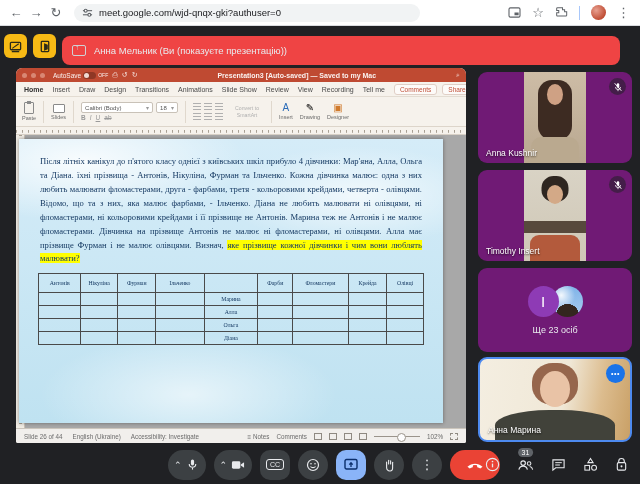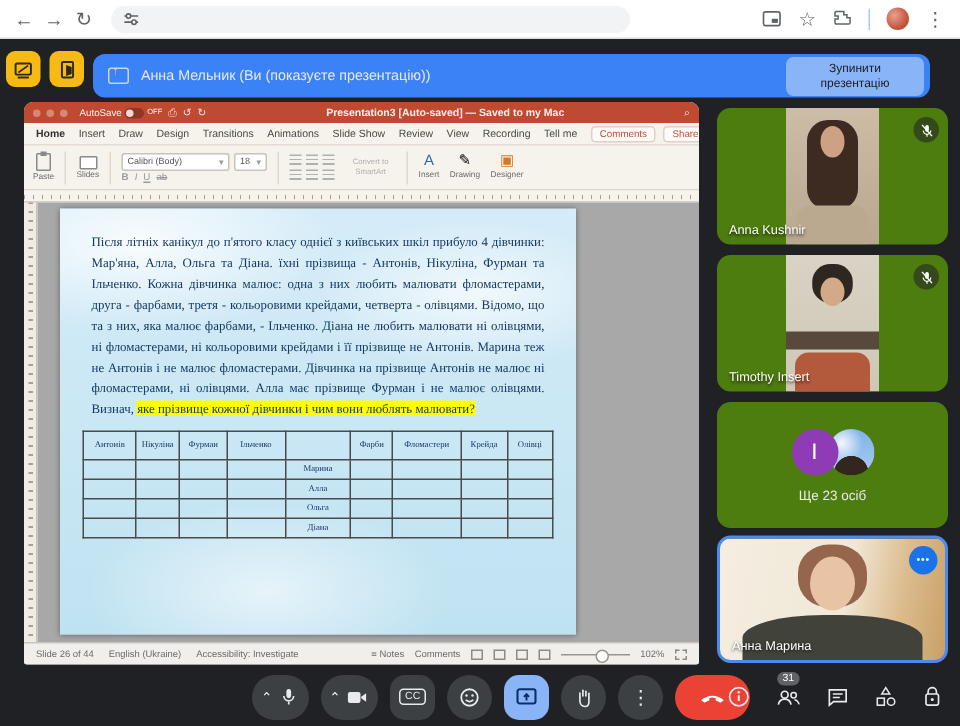--- a/index.html
+++ b/index.html
@@ -16,21 +16,21 @@
   #browser-right { margin-left:auto; display:flex; align-items:center; gap:11px; padding-right:10px; }
   .br-sep { width:1px; height:14px; background:#a8c7fa; }
   #profile-avatar { width:15px; height:15px; border-radius:50%;
     background:radial-gradient(circle at 35% 35%, #e8a090, #c04e35 70%); }
   svg.ic { display:block; }
 
   
   .yellow-btn { position:absolute; width:23px; height:24px; border-radius:6px;
     background:var(--yellow_button,#f7ba15); display:flex; align-items:center; justify-content:center; }
   #banner-pill { position:absolute; left:62px; top:36px; width:558px; height:29px;
-    background:#3b82f6; border-radius:8px; display:flex; align-items:center; padding:0 4px 0 10px; }
+    background:#ef4444; border-radius:8px; display:flex; align-items:center; padding:0 4px 0 10px; }
   #present-mini-icon { width:14px; height:11px; border:1.3px solid #cfd1d4; border-radius:2px;
     position:relative; margin-right:8px; }
   #present-mini-icon:after { content:"↑"; position:absolute; left:2px; top:-3px; font-size:8px; color:#cfd1d4; }
   #banner-label { font-size:9.5px; color:#e8eaed; }
   #stop-present-btn { margin-left:auto; background:var(--accent_blue,#8ab4f8); color:#1b1c1f;
     font-size:8px; line-height:1.25; text-align:center; border:none; border-radius:5px;
     padding:3px 9px; width:92px; cursor:pointer; font-family:inherit; }
 
   
   #ppt { position:absolute; left:16px; top:68px; width:450px; height:375px;
@@ -70,21 +70,21 @@
   .big-tool { display:flex; flex-direction:column; align-items:center; gap:1px; }
   .big-tool .glyph { font-size:10px; line-height:10px; }
 
   #ppt-ruler { height:8px; border-bottom:1px solid #d8d0c6; background:
     repeating-linear-gradient(to right, #a89f92 0 1px, transparent 1px 6px) 0 60%/100% 40% no-repeat, #f6f2ec; }
 
   #ppt-workspace { position:absolute; left:0; right:0; top:67px; bottom:15px; background:#a8a8a8; }
   #ppt-vruler { position:absolute; left:0; top:0; bottom:0; width:9px; background:
     repeating-linear-gradient(to bottom, #a89f92 0 1px, transparent 1px 6px) 60% 0/40% 100% no-repeat, #f0ece4;
     border-right:1px solid #c9c1b5; }
-  #slide { position:absolute; left:24px; top:4px; width:344px; height:284px;
+  #slide { position:absolute; left:3px; top:4px; width:424px; height:284px;
     background:
       radial-gradient(ellipse 55% 30% at 15% 8%, rgba(255,255,255,.85), transparent 70%),
       radial-gradient(ellipse 45% 25% at 80% 20%, rgba(255,255,255,.7), transparent 70%),
       radial-gradient(ellipse 50% 30% at 40% 90%, rgba(255,255,255,.6), transparent 70%),
       linear-gradient(180deg,#d5ecf8,#bfe2f1);
     box-shadow:0 0 4px rgba(0,0,0,.4); }
   #slide-text { margin:16px 21px 0 21px; font-family:"Liberation Serif", serif;
     font-size:8.6px; line-height:1.62; color:#163a63; text-align:justify; }
   #slide-text .hl { background:var(--highlight_yellow,#ffff00); }
   #logic-table { width:91%; margin:7px auto 0 auto; border-collapse:collapse; table-layout:fixed;
@@ -96,21 +96,21 @@
   #ppt-statusbar { position:absolute; left:0; right:0; bottom:0; height:15px; background:#f1efec;
     border-top:1px solid #cbc5bc; display:flex; align-items:center; padding:0 8px; gap:10px;
     font-size:6.3px; color:#6b6b6b; }
   #ppt-statusbar .right { margin-left:auto; display:flex; align-items:center; gap:7px; }
   .view-ic { width:8px; height:7px; border:1px solid #8f8a82; }
   #zoom-slider { width:46px; height:1px; background:#9a948b; position:relative; }
   #zoom-slider:before { content:""; position:absolute; left:50%; top:-3px; width:7px; height:7px;
     border-radius:50%; background:#fdfdfd; border:1px solid #9a948b; }
 
   
-  .tile { position:absolute; left:478px; width:154px; background:#4d7c0f; border-radius:9px;
+  .tile { position:absolute; left:478px; width:154px; background:#701a75; border-radius:9px;
     overflow:hidden; cursor:pointer; }
   .tile-name { position:absolute; left:8px; bottom:5px; font-size:8.5px; color:#fff;
     text-shadow:0 1px 2px rgba(0,0,0,.75); }
   .mic-off { position:absolute; top:6px; right:6px; width:17px; height:17px; border-radius:50%;
     background:rgba(32,33,36,.55); display:flex; align-items:center; justify-content:center; }
   .vstrip { position:absolute; left:50%; transform:translateX(-50%); top:0; bottom:0; width:62px; overflow:hidden; }
   .strip1 { background:linear-gradient(180deg,#cdbca6,#b9a890); }
   .strip2 { background:linear-gradient(180deg,#d9d3c5,#cfc7b6); }
   .p-hair,.p-face,.p-body { position:absolute; left:50%; transform:translateX(-50%); }
   #tile-overflow .center { position:absolute; inset:0; display:flex; flex-direction:column;
@@ -163,20 +163,21 @@
   <span class="nav-ic">↻</span>
   <div id="url-pill">
     <svg class="ic" width="11" height="11" viewBox="0 0 12 12">
       <g stroke="#5f6368" stroke-width="1.2" fill="none">
         <line x1="1" y1="4" x2="11" y2="4"></line>
           <circle cx="4" cy="4" r="1.6" fill="#fff"></circle>
         <line x1="1" y1="8.5" x2="11" y2="8.5"></line>
           <circle cx="8" cy="8.5" r="1.6" fill="#fff"></circle>
       </g>
     </svg>
+    <span id="url-text">meet.google.com/wjd-qnqx-gki?authuser=0</span>
   </div>
   <div id="browser-right">
     <svg class="ic" width="13" height="11" viewBox="0 0 14 12">
       <rect x="1" y="1" width="12" height="10" rx="1.5" fill="none" stroke="#5f6368" stroke-width="1.2"></rect>
       <rect x="7" y="6" width="4.5" height="3" fill="#5f6368"></rect>
     </svg>
     <span class="nav-ic" style="width:auto">☆</span>
     <svg class="ic" width="13" height="13" viewBox="0 0 14 14">
       <path d="M5 2h4v2.5h2.5V7H14v4a1 1 0 0 1-1 1H3a1 1 0 0 1-1-1V8h2.5V5.5H2V3a1 1 0 0 1 1-1z" transform="scale(.9)" fill="none" stroke="#5f6368" stroke-width="1.2"></path>
     </svg>
@@ -195,21 +196,20 @@
 </div>
 <div class="yellow-btn" style="left:33px; top:34px;">
   <svg class="ic" width="12" height="13" viewBox="0 0 12 14">
     <rect x="2" y="1.5" width="8" height="11" rx="0.8" fill="none" stroke="#2a2a1a" stroke-width="1.4"></rect>
     <path d="M5 3.5v8l4-1.5v-5z" fill="#2a2a1a"></path>
   </svg>
 </div>
 <div id="banner-pill">
   <div id="present-mini-icon"></div>
   <span id="banner-label">Анна Мельник (Ви (показуєте презентацію))</span>
-  <button id="stop-present-btn">Зупинити презентацію</button>
 </div>
 
 <div id="ppt">
   <div id="ppt-titlebar">
     <span class="tl-dot"></span>
     <span class="tl-dot"></span>
     <span class="tl-dot"></span>
     <div id="autosave">
       <span>AutoSave</span>
       <div id="autosave-toggle"></div>

